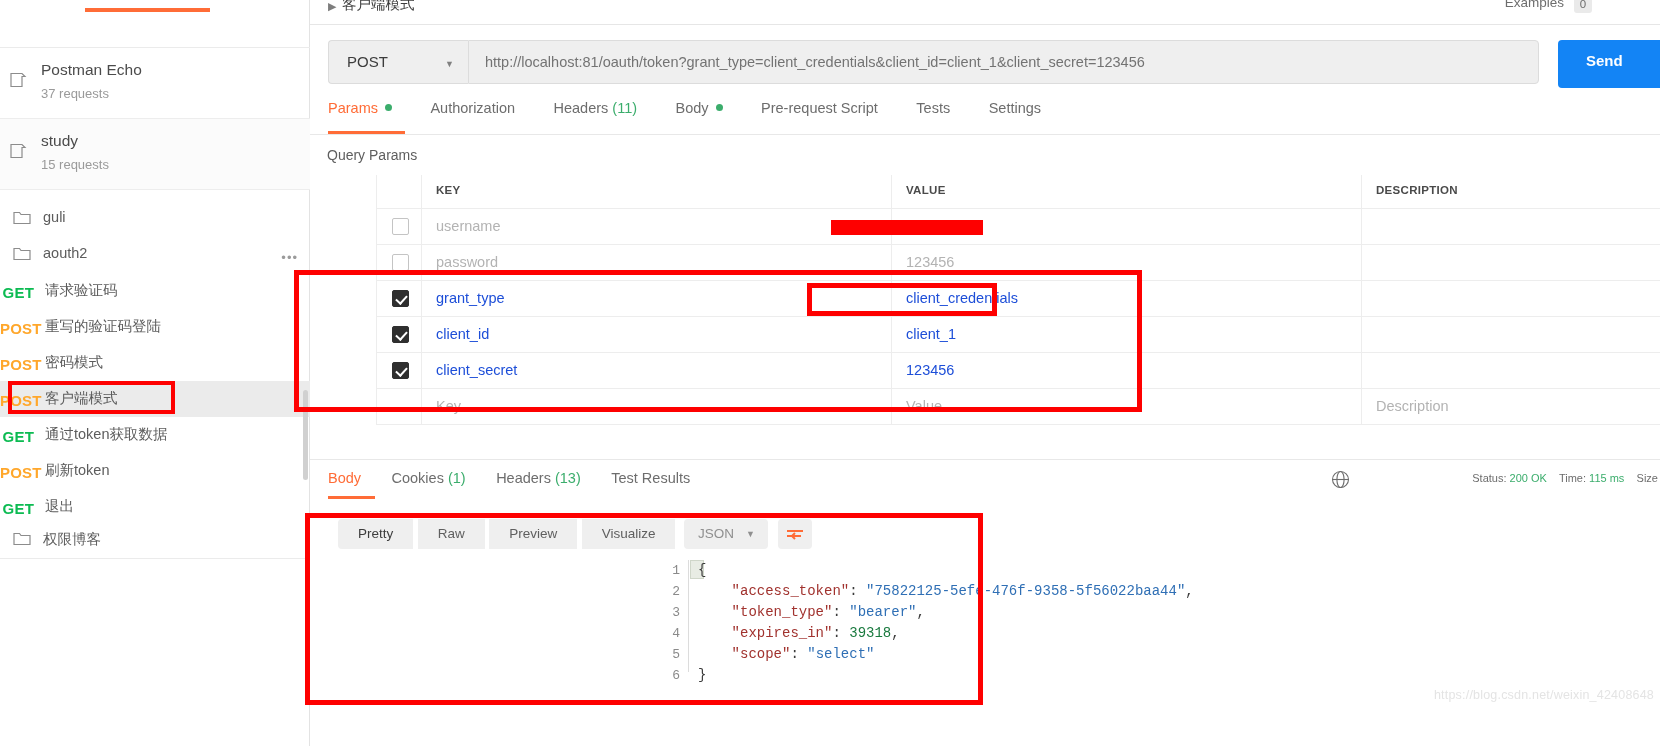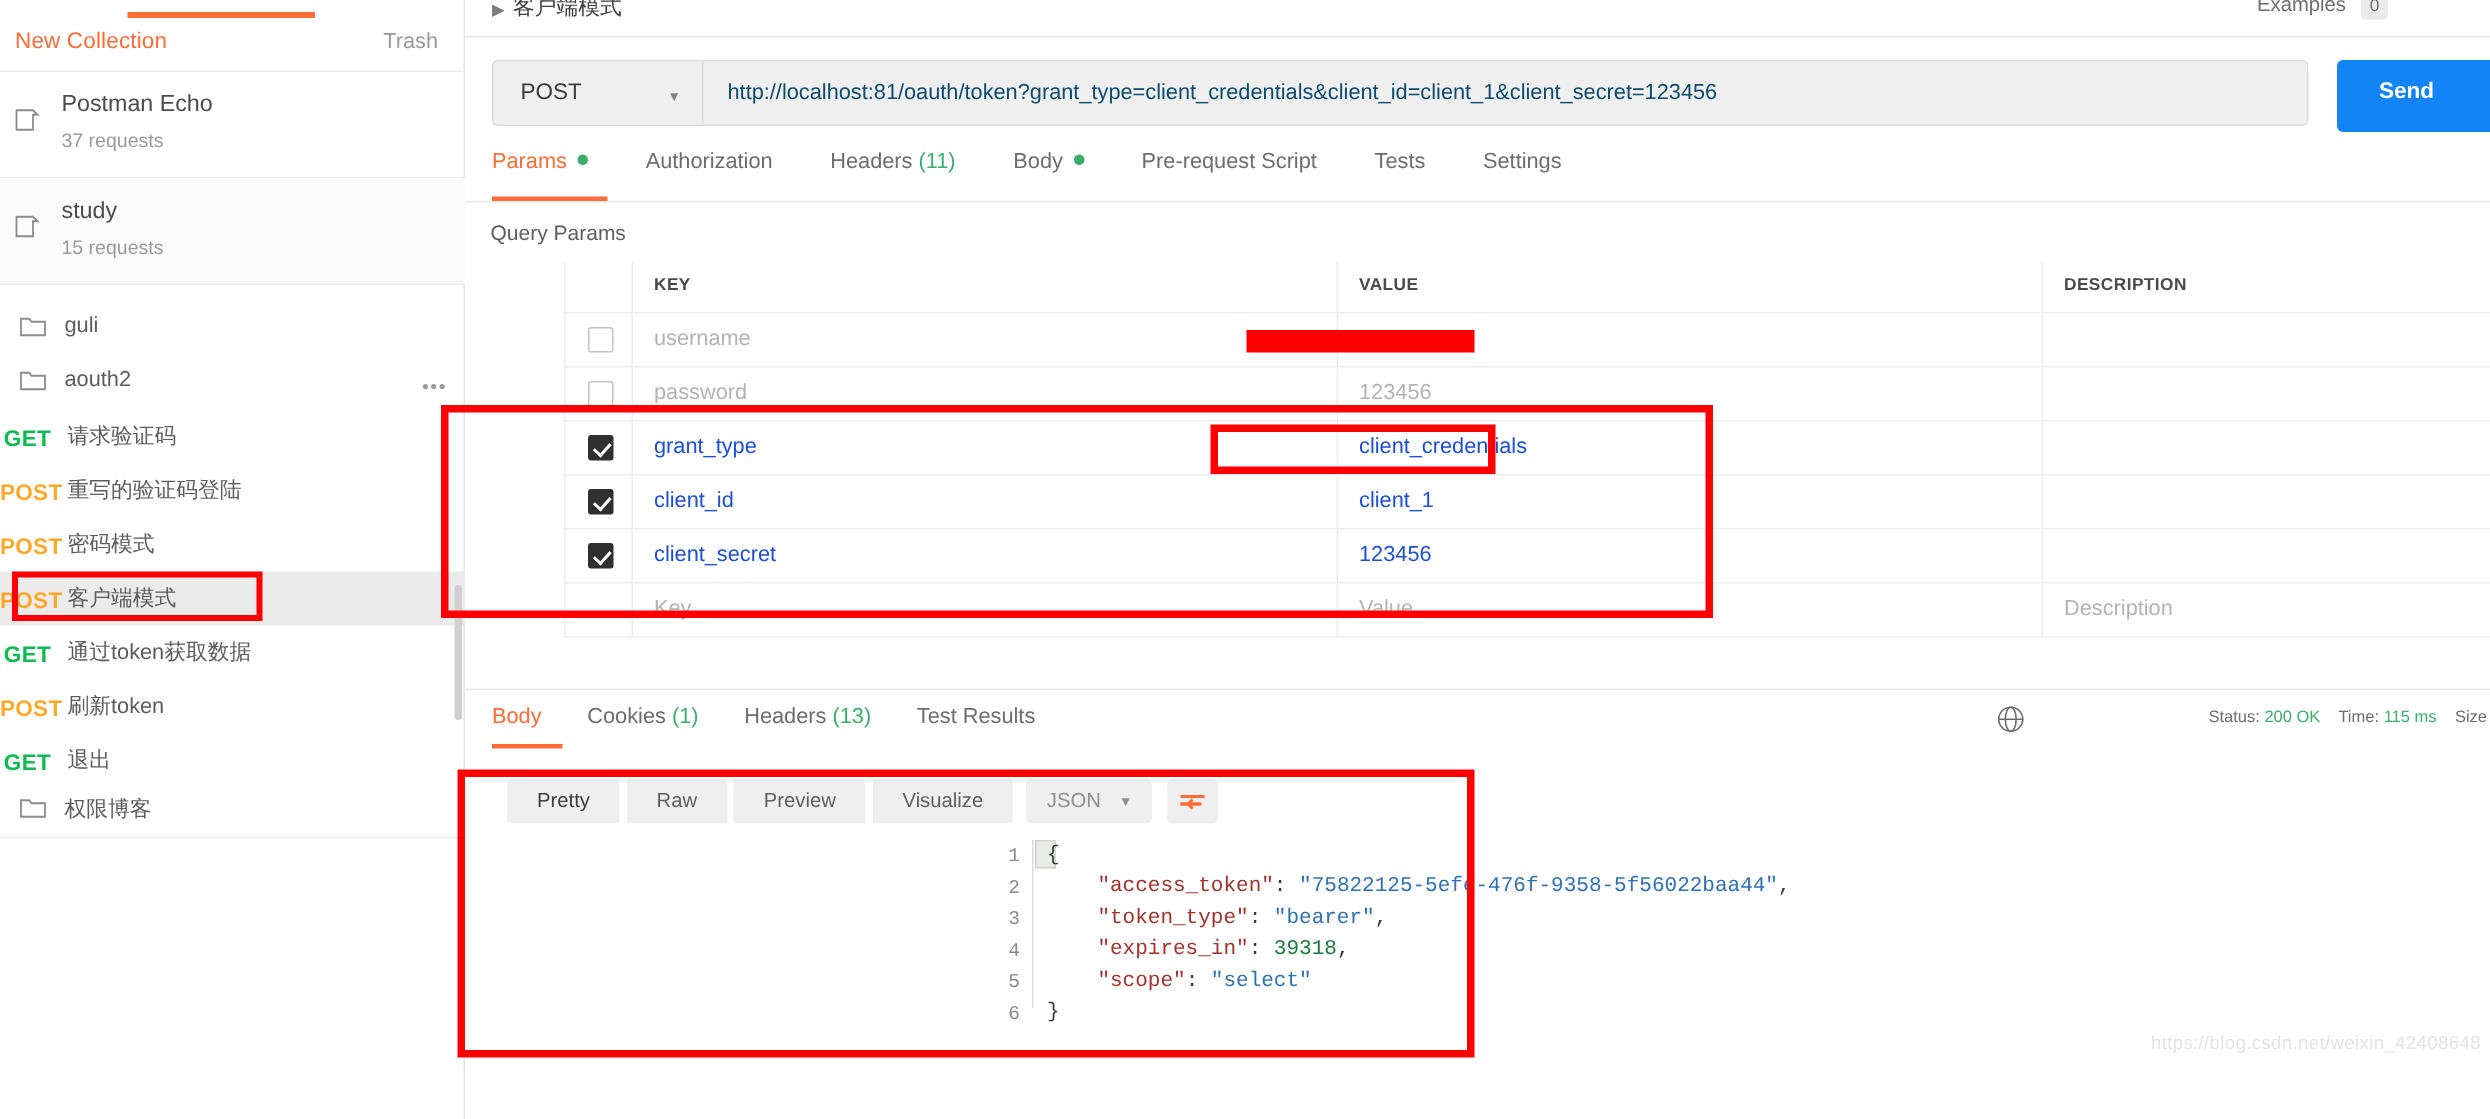--- a/index.html
+++ b/index.html
@@ -104,21 +104,21 @@
     background: #efefef; border: 1px solid #dcdcdc; border-right: none;
     border-radius: 4px 0 0 4px;
   }
   .method-sel .lab { position: absolute; left: 18px; top: 12px; font-size: 15px; color: #3c3c3c; }
   .method-sel .caret { position: absolute; right: 14px; top: 18px; font-size: 9px; color: #808080; }
   .url-input {
     position: absolute; left: 140px; top: 0; width: 1071px; height: 44px;
     background: #efefef; border: 1px solid #dcdcdc; border-radius: 0 4px 4px 0;
   }
   .url-input .txt {
-    position: absolute; left: 16px; top: 13px; font-size: 14.5px; color: #0c4a6e;
+    position: absolute; left: 16px; top: 13px; font-size: 14.5px; color: #737373;
     white-space: nowrap;
   }
   .send-btn {
     position: absolute; left: 1228px; top: 40px; width: 120px; height: 48px;
     background: #1384f5; border-radius: 4px; overflow: hidden; margin-left: 20px;
   }
   .send-btn .lab {
     position: absolute; left: 28px; top: 12px; font-size: 15px; color: #fff; font-weight: 600;
   }
 
@@ -248,24 +248,20 @@
 </head>
 <body>
 
 <div id="app">
 
   <div class="sidebar">
     <div class="sb-tabrow">
       <div class="sb-tab-underline"></div>
     </div>
 
-    <div class="sb-header">
-      <div class="sb-newcoll">New Collection</div>
-      <div class="sb-trash">Trash</div>
-    </div>
     <div class="sb-divider" style="top:47px;"></div>
 
     <div class="coll-row" style="top:48px;">
       <div class="coll-icon">
         <svg width="20" height="17" viewBox="0 0 20 17">
             <path d="M1 1.5h11l3 3h-3v10H1z" fill="none" stroke="#8c8c8c" stroke-width="1.2"></path>
           </svg>
       </div>
       <div class="coll-title">Postman Echo</div>
       <div class="coll-sub">37 requests</div>

